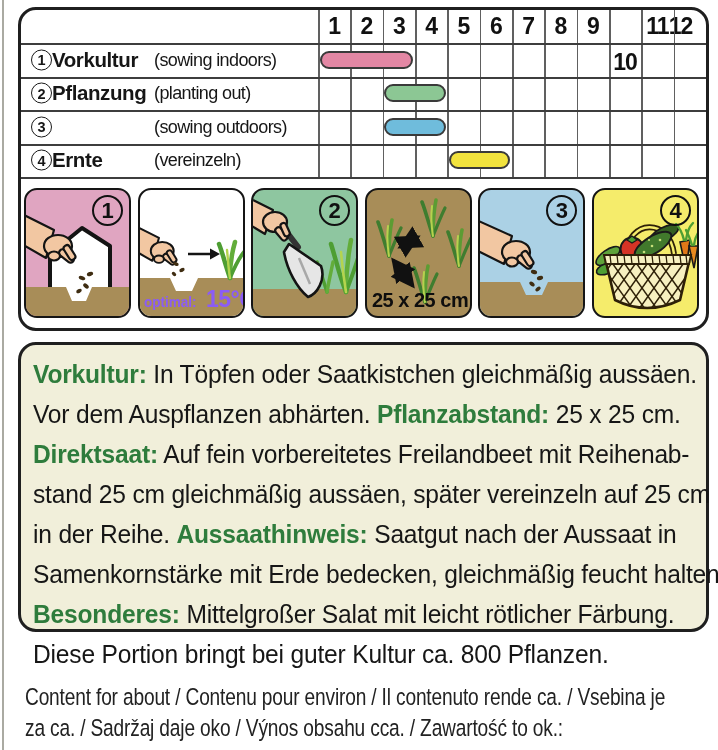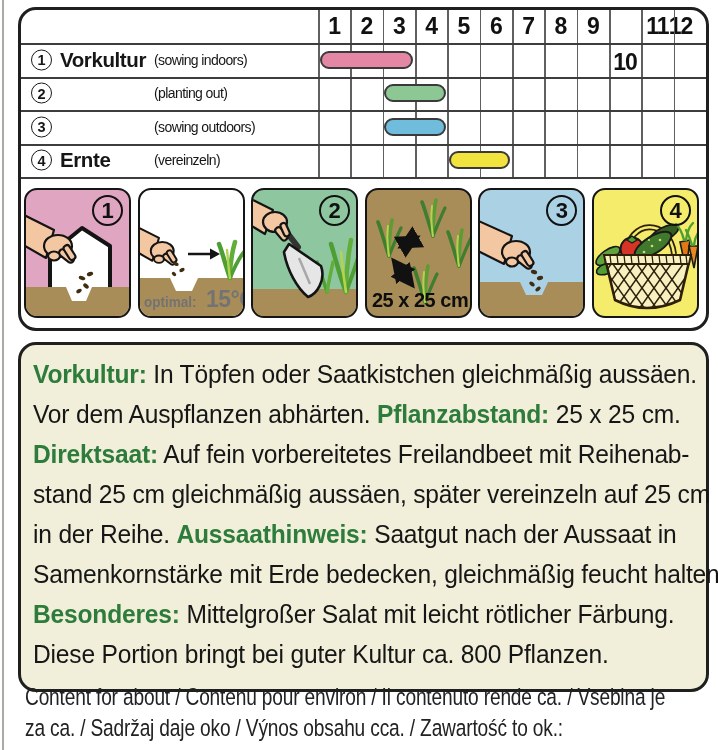--- a/index.html
+++ b/index.html
@@ -5,43 +5,43 @@
   html,body{margin:0;padding:0;}
   body{
     width:718px;height:750px;position:relative;overflow:hidden;background:#ffffff;
     font-family:"Liberation Sans", sans-serif;color:#161616;
   }
   
   .edge-line{position:absolute;left:2px;top:0;width:2px;height:100%;background:#aaaaa2;}
   
   .panel{position:absolute;box-sizing:border-box;border:3px solid #1f1f1f;border-radius:18px;background:#fff;}
   #calendar-panel{left:18px;top:7px;width:691px;height:324px;}
-  #instructions-panel{left:18px;top:342px;width:691px;height:350px;background:#f1efda;}
+  #instructions-panel{left:18px;top:342px;width:691px;height:290px;background:#f1efda;}
   
   .month-cell{position:absolute;top:1px;height:31px;display:flex;align-items:center;justify-content:center;
     font-weight:bold;font-size:23px;letter-spacing:-1px;color:#111;}
   .vline{position:absolute;top:0;width:1.6px;height:167px;background:#606060;}
   .hline{position:absolute;left:0;width:685px;height:2px;background:#3d3d3d;}
   .row-label{position:absolute;left:6px;width:290px;}
   .num-badge{position:absolute;left:4px;top:50%;transform:translateY(-50%);
     width:21px;height:21px;box-sizing:border-box;border:1.8px solid #1a1a1a;border-radius:50%;
     display:flex;align-items:center;justify-content:center;font-size:14.5px;font-weight:bold;}
-  .glabel{position:absolute;left:33px;top:50%;transform:translateY(-50%);
+  .glabel{position:absolute;left:25px;top:50%;transform:translateY(-50%);
     font-weight:bold;font-size:20.5px;letter-spacing:-0.4px;white-space:nowrap;}
   .elabel{position:absolute;left:127px;top:50%;transform:translateY(-50%);
-    font-size:14px;letter-spacing:-0.6px;white-space:nowrap;}
+    font-size:18px;letter-spacing:-0.6px;white-space:nowrap;}
   .bar{position:absolute;height:18px;box-sizing:border-box;border:2px solid #3a3a3a;border-radius:10px;}
   
   .tile{position:absolute;top:178px;width:107px;height:130px;box-sizing:border-box;
     border:2.6px solid #151515;border-radius:13px;overflow:hidden;}
   .tile svg{position:absolute;left:0;top:0;}
   .step-badge{position:absolute;top:5px;right:6px;width:31px;height:31px;box-sizing:border-box;
     border:2.8px solid #111;border-radius:50%;display:flex;align-items:center;justify-content:center;
     font-weight:bold;font-size:22px;color:#111;background:transparent;}
-  .temp-caption{position:absolute;left:4px;bottom:3px;display:flex;align-items:baseline;gap:4px;color:#737373;}
+  .temp-caption{position:absolute;left:4px;bottom:3px;display:flex;align-items:baseline;gap:4px;color:#8b5cf6;}
   .temp-label{font-size:15px;font-weight:bold;transform:scaleX(0.9);transform-origin:0 100%;white-space:nowrap;}
   .temp-value{font-size:23px;font-weight:bold;letter-spacing:-0.5px;white-space:nowrap;}
   .spacing-caption{position:absolute;left:5px;bottom:4px;font-size:21px;font-weight:bold;color:#0e0e0e;
     letter-spacing:-0.5px;transform:scaleX(0.95);transform-origin:0 100%;white-space:nowrap;}
   
   #instructions-text{position:absolute;left:12px;top:9px;}
   .txt-line{white-space:nowrap;font-size:26px;line-height:40px;color:#161616;
     transform:scaleX(0.945);transform-origin:0 50%;letter-spacing:-0.2px;}
   .txt-line .heading{font-weight:bold;color:var(--heading-color,#2e7c3c);}
   
@@ -85,20 +85,21 @@
       <div class="hline" style="top: 133.5px;"></div>
       <div class="hline" style="top: 167px;"></div>
       <div class="row-label" style="top: 33px; height: 33.5px;">
         <span class="num-badge">1</span>
         <span class="glabel">Vorkultur</span>
         <span class="elabel">(sowing indoors)</span>
       </div>
       <div class="bar" style="left: 298.5px; width: 93.99px; top: 40.75px; background: rgb(227, 135, 164);"></div>
       <div class="row-label" style="top: 66.5px; height: 33.5px;">
         <span class="num-badge">2</span>
+        <span class="glabel">Pflanzung</span>
         <span class="elabel">(planting out)</span>
       </div>
       <div class="bar" style="left: 363.16px; width: 61.66px; top: 74.25px; background: rgb(140, 199, 148);"></div>
       <div class="row-label" style="top: 100px; height: 33.5px;">
         <span class="num-badge">3</span>
         <span class="elabel">(sowing outdoors)</span>
       </div>
       <div class="bar" style="left: 363.16px; width: 61.66px; top: 107.75px; background: rgb(111, 188, 220);"></div>
       <div class="row-label" style="top: 133.5px; height: 33.5px;">
         <span class="num-badge">4</span>

